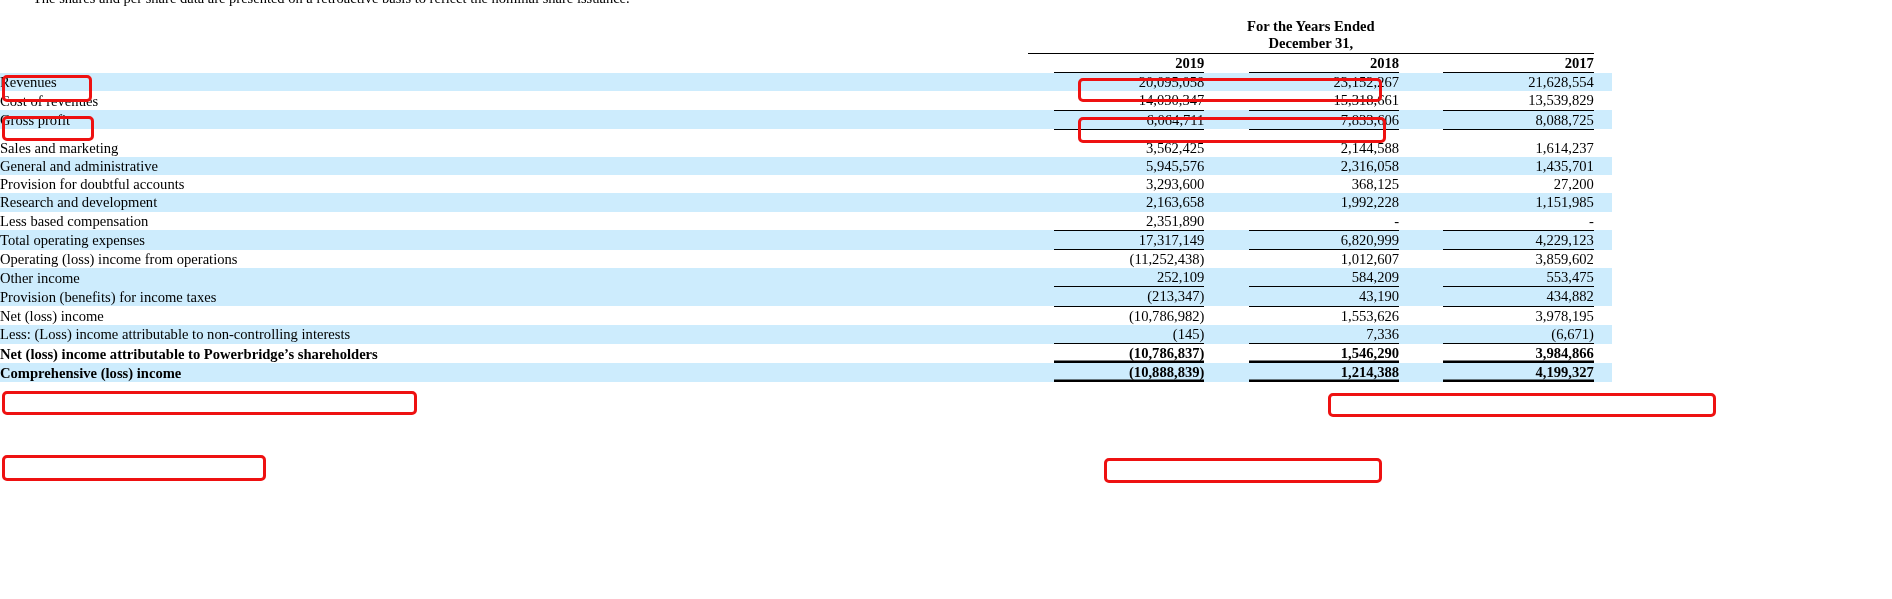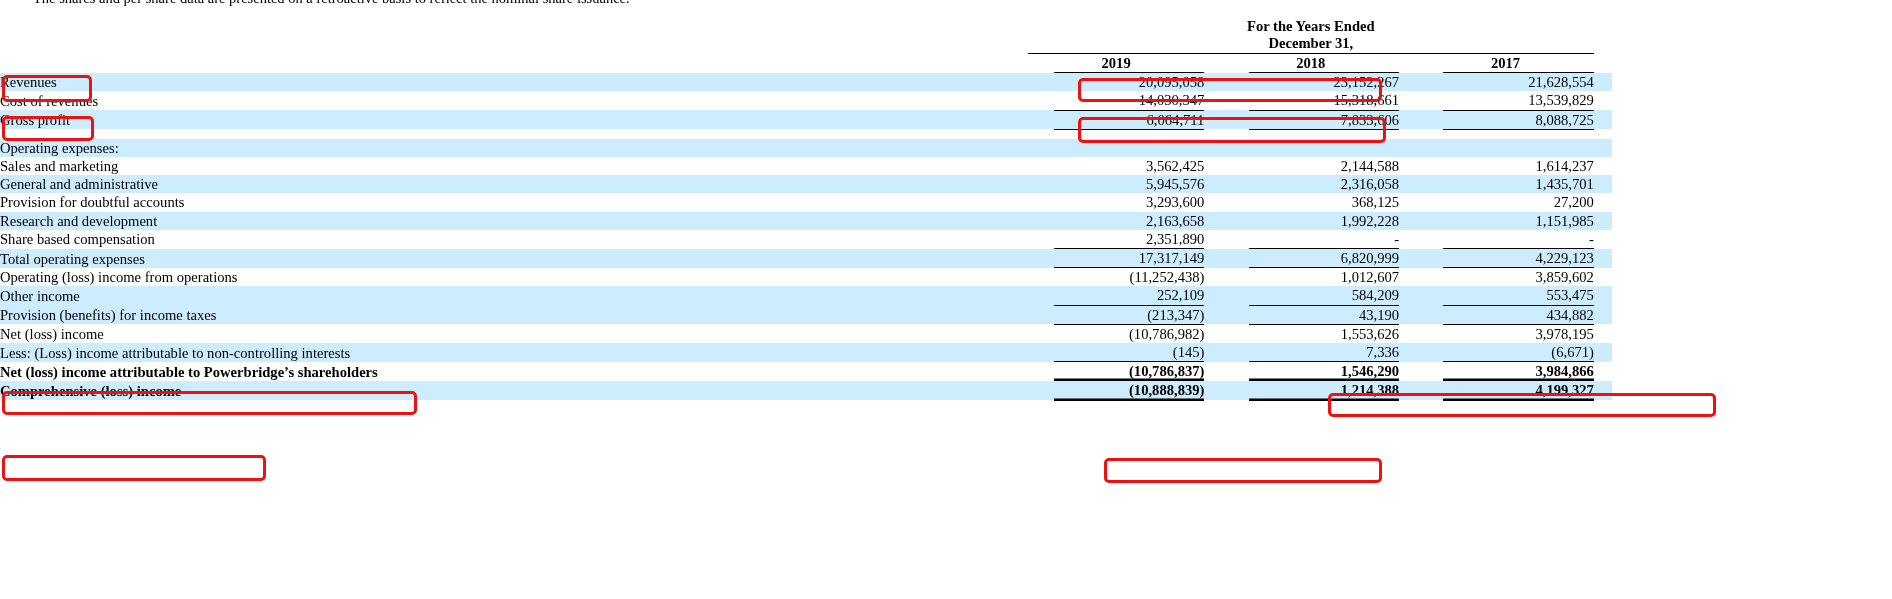--- a/index.html
+++ b/index.html
@@ -68,21 +68,21 @@
   .rule-dbl    { border-bottom: 1.6px double #000; box-shadow: inset 0 -4px 0 -2.6px #000; }
 
   
   #hdr-title {
     text-align: center;
     font-weight: bold;
     font-size: 14.6px;
     line-height: 17px;
   }
   .yr {
-    text-align: center;
+    text-align: right;
     font-weight: bold;
     border-top: 1.6px solid #000;
     line-height: 17px;
   }
 
   
   .redbox {
     position: absolute;
     border: 3px solid #ee1111;
     border-radius: 5px;
@@ -178,33 +178,20 @@
         <td class="plain val" style="height: 9px; line-height: 9px;"></td>
         <td class="plain" style="height: 9px; line-height: 9px;"></td>
         <td class="plain cur" style="height: 9px; line-height: 9px;"></td>
         <td class="plain val" style="height: 9px; line-height: 9px;"></td>
         <td class="plain" style="height: 9px; line-height: 9px;"></td>
         <td class="plain cur" style="height: 9px; line-height: 9px;"></td>
         <td class="plain val" style="height: 9px; line-height: 9px;"></td>
         <td class="plain" style="height: 9px; line-height: 9px;"></td>
       </tr>
       <tr>
-        <td class="band lbl">Operating expenses:</td>
-        <td class="band"></td>
-        <td class="band cur"></td>
-        <td class="band val"></td>
-        <td class="band"></td>
-        <td class="band cur"></td>
-        <td class="band val"></td>
-        <td class="band"></td>
-        <td class="band cur"></td>
-        <td class="band val"></td>
-        <td class="band"></td>
-      </tr>
-      <tr>
         <td class="plain lbl-indent">Sales and marketing</td>
         <td class="plain"></td>
         <td class="plain cur"></td>
         <td class="plain val">3,562,425</td>
         <td class="plain"></td>
         <td class="plain cur"></td>
         <td class="plain val">2,144,588</td>
         <td class="plain"></td>
         <td class="plain cur"></td>
         <td class="plain val">1,614,237</td>
@@ -243,21 +230,21 @@
         <td class="band val">2,163,658</td>
         <td class="band"></td>
         <td class="band cur"></td>
         <td class="band val">1,992,228</td>
         <td class="band"></td>
         <td class="band cur"></td>
         <td class="band val">1,151,985</td>
         <td class="band"></td>
       </tr>
       <tr>
-        <td class="plain lbl-indent">Share based compensation</td>
+        <td class="plain lbl-indent">Less based compensation</td>
         <td class="plain"></td>
         <td class="plain cur"></td>
         <td class="plain val rule-bot">2,351,890</td>
         <td class="plain"></td>
         <td class="plain cur"></td>
         <td class="plain val rule-bot">-</td>
         <td class="plain"></td>
         <td class="plain cur"></td>
         <td class="plain val rule-bot">-</td>
         <td class="plain"></td>

